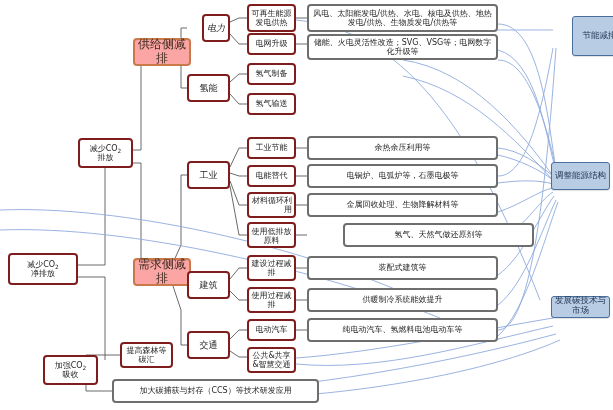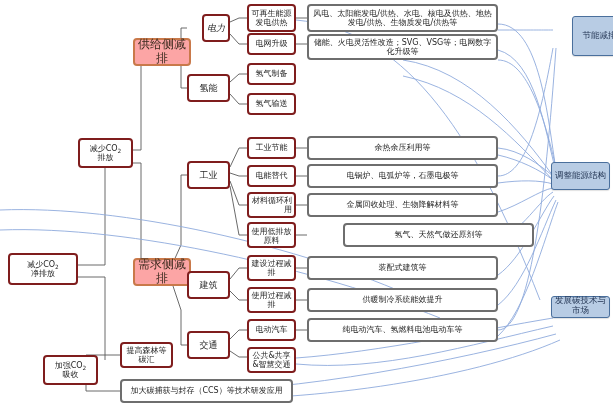--- a/index.html
+++ b/index.html
@@ -197,21 +197,21 @@
   <div class="node detail" style="left:307px;top:288px;width:191px;height:24px;">
     <span>供暖制冷系统能效提升</span>
   </div>
   <div class="node detail" style="left:307px;top:318px;width:191px;height:24px;">
     <span>纯电动汽车、氢燃料电池电动车等</span>
   </div>
 
   <div class="node sub" style="left:120px;top:342px;width:53px;height:26px;">
     <span>提高森林等碳汇</span>
   </div>
-  <div class="node detail" style="left:120px;top:379px;width:173px;height:24px;">
+  <div class="node detail" style="left:112px;top:379px;width:207px;height:24px;">
     <span>加大碳捕获与封存（CCS）等技术研发应用</span>
   </div>
 
   <div class="node blue" style="left:572px;top:16px;width:55px;height:40px;">
     <span>节能减排</span>
   </div>
   <div class="node blue" style="left:551px;top:162px;width:59px;height:28px;">
     <span>调整能源结构</span>
   </div>
   <div class="node blue" style="left:551px;top:296px;width:59px;height:22px;align-items:flex-end;">

